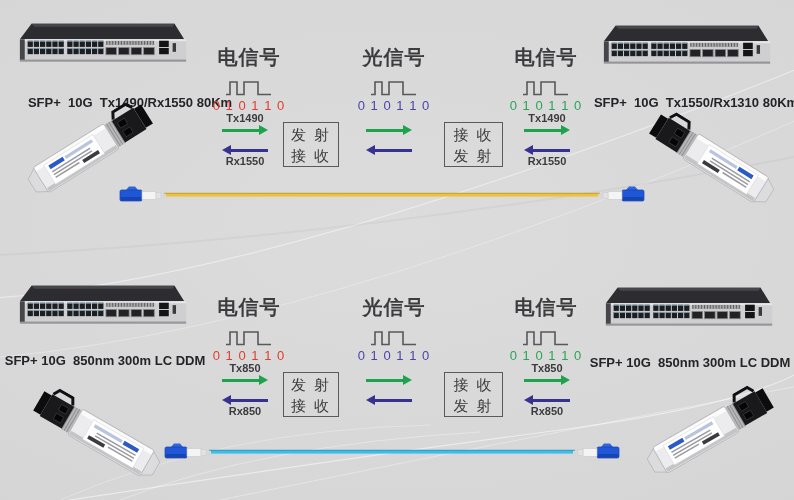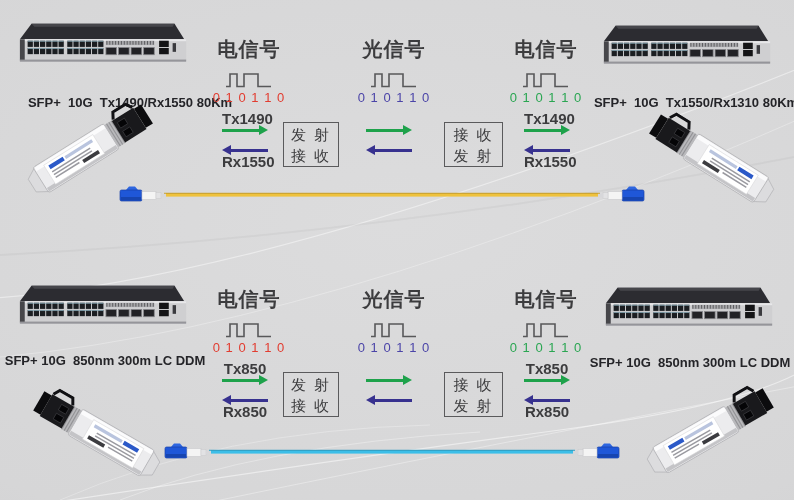--- a/index.html
+++ b/index.html
@@ -31,34 +31,34 @@
   .s0 .sfp-left{left:20px;top:128px;transform:rotate(-32deg);}
   .s0 .sfp-right{left:642px;top:138px;transform:rotate(32deg) scaleX(-1);}
   .s1 .sfp-left{left:27px;top:163px;transform:rotate(30deg) scaleX(-1);}
   .s1 .sfp-right{left:640px;top:160px;transform:rotate(-30deg);}
 
   .cable-svg{position:absolute;}
   .s0 .cable-svg{left:118px;top:184px;}
   .s1 .cable-svg{left:163px;top:441px;top:191px;}
 
   
-  .sig{position:absolute;top:36px;width:96px;text-align:center;}
+  .sig{position:absolute;top:44px;width:96px;text-align:center;}
   .sig-col1{left:201px;}
   .sig-col2{left:346px;}
   .sig-col3{left:498px;}
   .sig-title{font-size:20px;font-weight:bold;letter-spacing:1px;color:#3c3c3e;}
   .sig-wave{margin-top:9px;height:17px;}
   .sig-bits{font-size:13px;font-weight:normal;letter-spacing:1px;margin-top:1px;white-space:pre;}
 
   
   .arr{position:absolute;width:46px;}
   .arr-left{left:222px;top:112px;}
   .arr-mid{left:366px;top:125px;}
   .arr-right{left:524px;top:112px;}
-  .sig-mini{font-size:15px;font-weight:bold;color:#3c3c3e;text-align:center;height:13px;line-height:13px;}
+  .sig-mini{font-size:11px;font-weight:bold;color:#3c3c3e;text-align:center;height:13px;line-height:13px;}
   .arrow{position:relative;height:10px;}
   .arrow .bar{position:absolute;top:3.5px;height:3px;}
   .arrow.dir-right .bar{left:0;right:8px;background:#1EA24B;}
   .arrow.dir-right .tip{position:absolute;right:0;top:0;width:0;height:0;border-top:5px solid transparent;border-bottom:5px solid transparent;border-left:9px solid #1EA24B;}
   .arrow.dir-left .bar{left:8px;right:0;background:#37318F;}
   .arrow.dir-left .tip{position:absolute;left:0;top:0;width:0;height:0;border-top:5px solid transparent;border-bottom:5px solid transparent;border-right:9px solid #37318F;}
   .gap{height:10px;}
 
   
   .tbox{position:absolute;top:122px;width:54px;height:43px;border:1px solid #5a5a5c;

